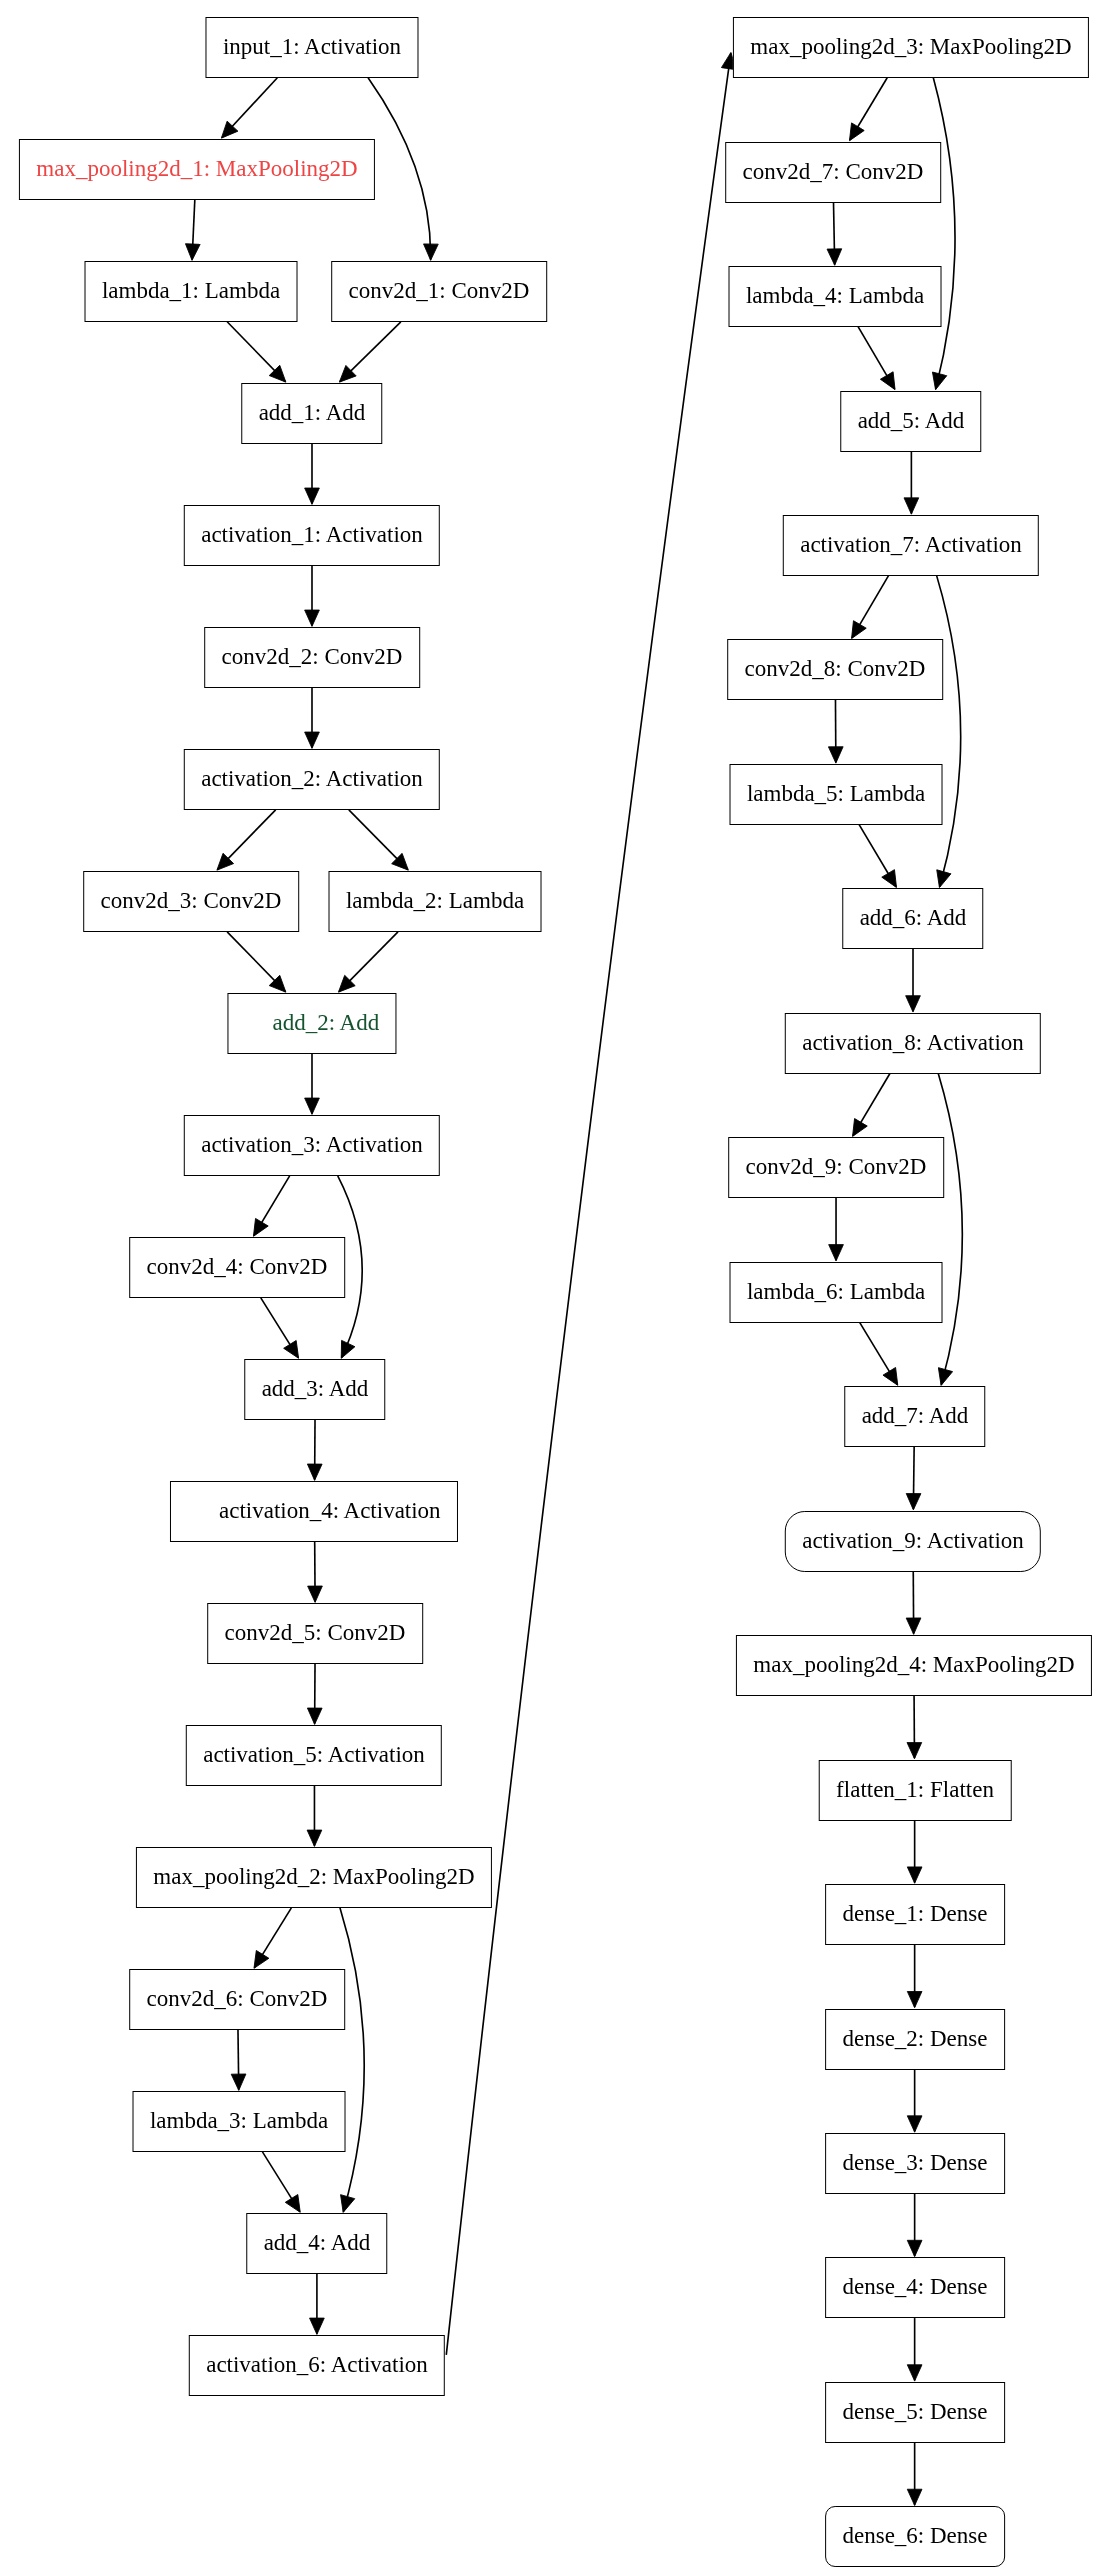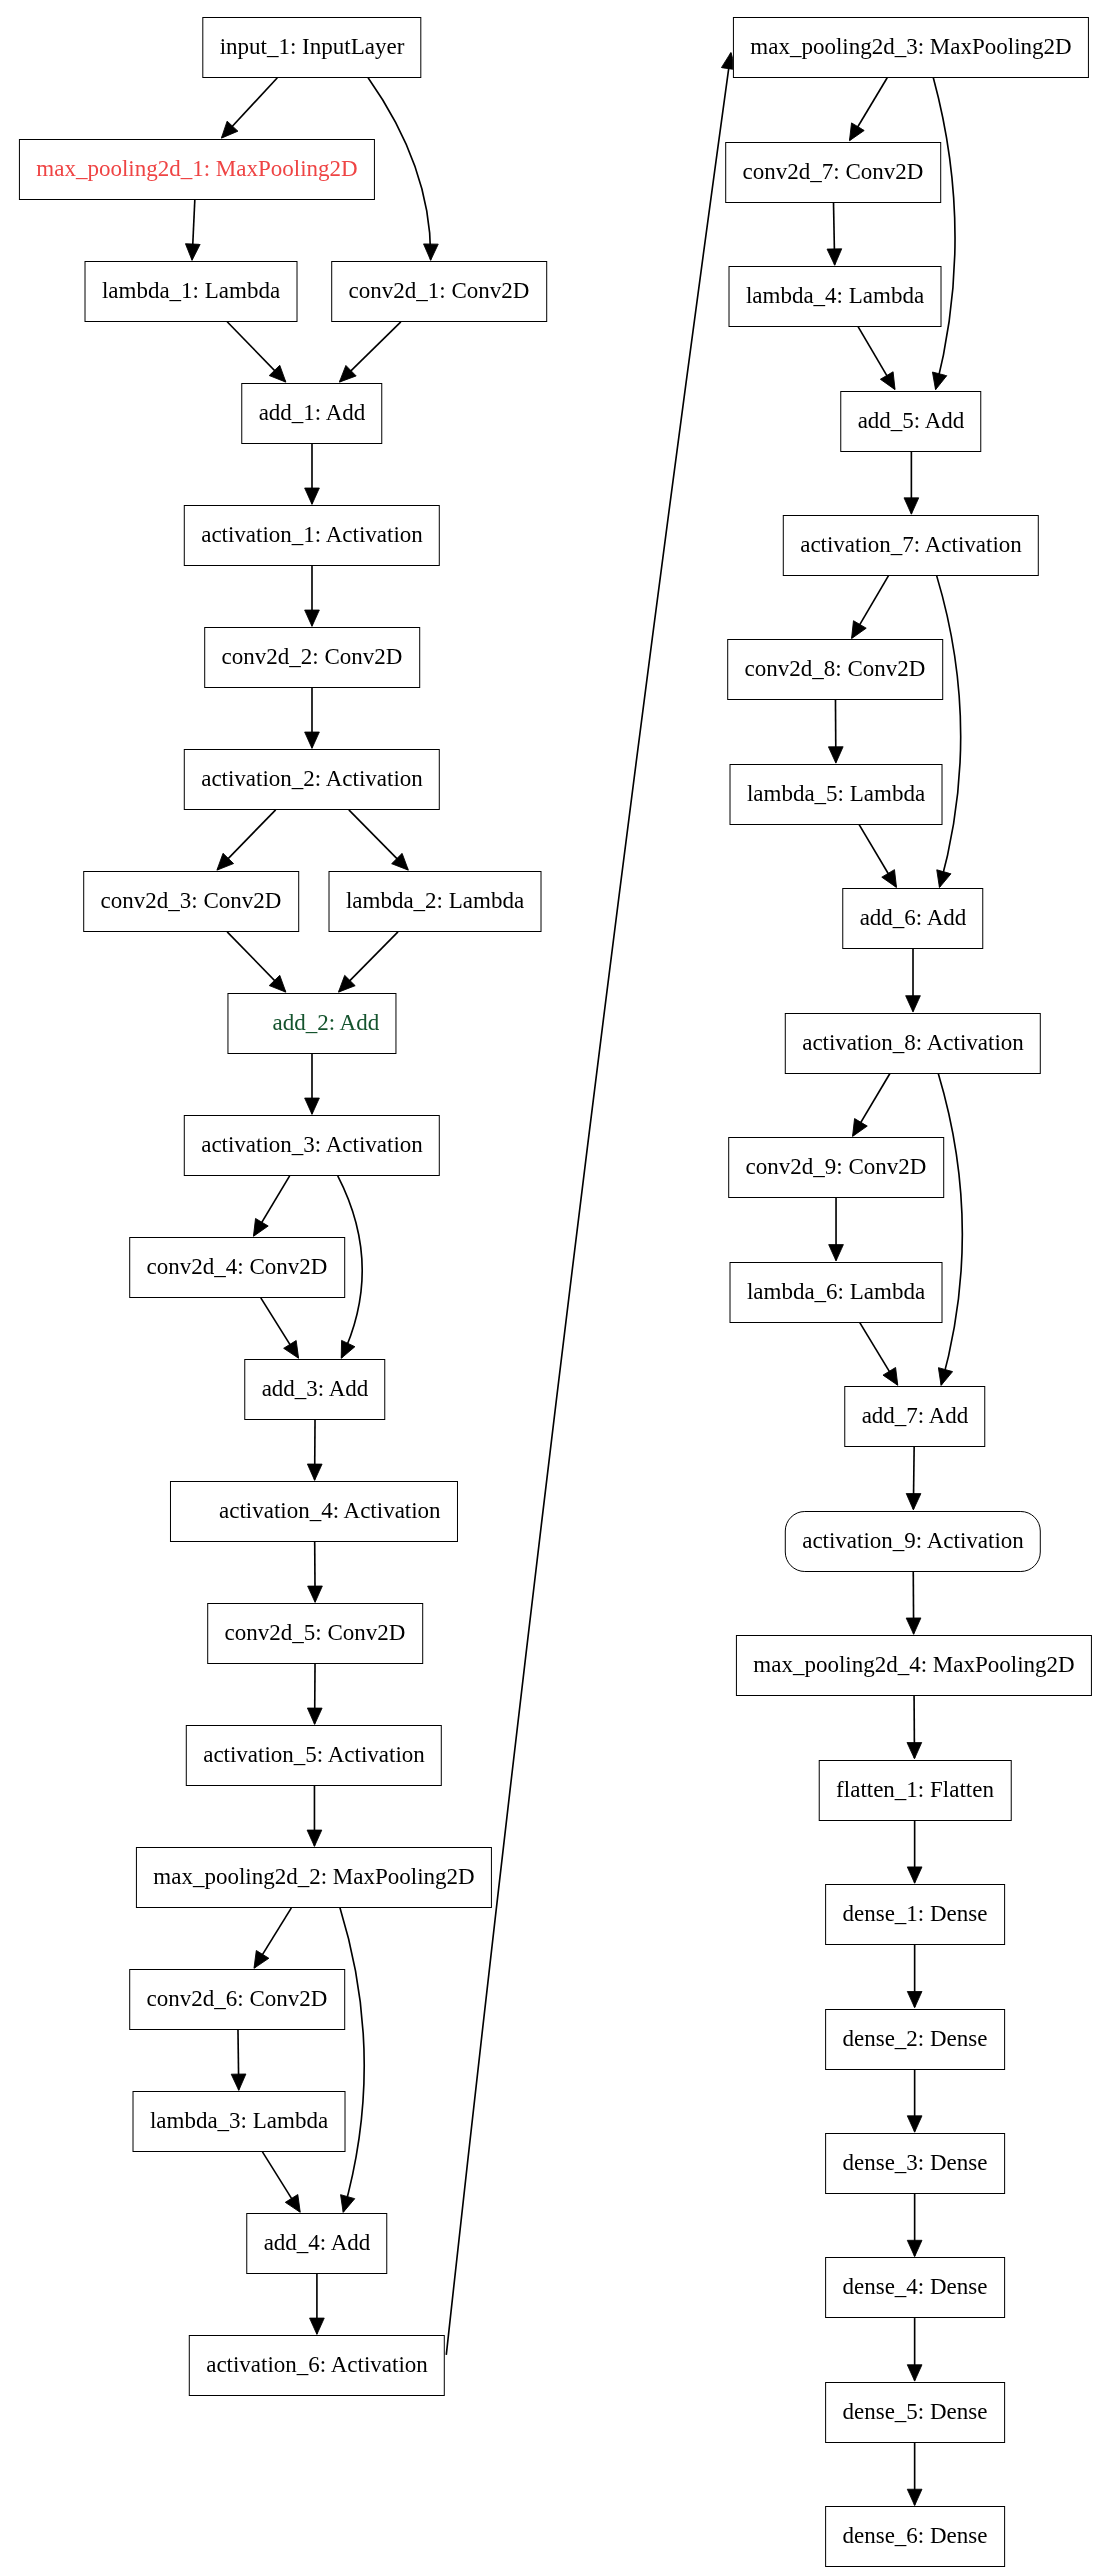--- a/index.html
+++ b/index.html
@@ -93,21 +93,21 @@
       <path d="M 1116.4 1767 Q 1115.92 1805 1115.44 1843" class="edge" stroke="#000000" marker-end="url(#arrow)"></path>
       <path d="M 1115.3 1919 Q 1115.54 1957 1115.78 1995" class="edge" stroke="#000000" marker-end="url(#arrow)"></path>
       <path d="M 1116.3 2071 Q 1116.54 2109 1116.78 2147" class="edge" stroke="#000000" marker-end="url(#arrow)"></path>
       <path d="M 1117 2223 Q 1117 2261 1117 2299" class="edge" stroke="#000000" marker-end="url(#arrow)"></path>
       <path d="M 1117 2375 Q 1117 2413 1117 2451" class="edge" stroke="#000000" marker-end="url(#arrow)"></path>
       <path d="M 1117 2527 Q 1117 2565 1117 2603" class="edge" stroke="#000000" marker-end="url(#arrow)"></path>
       <path d="M 1117 2679 Q 1117 2717 1117 2755" class="edge" stroke="#000000" marker-end="url(#arrow)"></path>
       <path d="M 1117 2831 Q 1117 2869 1117 2907" class="edge" stroke="#000000" marker-end="url(#arrow)"></path>
       <path d="M 1117 2983 Q 1117 3021 1117 3059" class="edge" stroke="#000000" marker-end="url(#arrow)"></path>
     </svg>
-<div class="node" style="left: 312px; top: 17px; background: rgb(255, 255, 255); border-color: rgb(0, 0, 0); color: rgb(0, 0, 0);">input_1: InputLayer</div>
+<div class="node" style="left: 312px; top: 17px; background: rgb(255, 255, 255); border-color: rgb(0, 0, 0); color: rgb(0, 0, 0);">input_1: Activation</div>
     <div class="node" style="left: 197px; top: 139px; background: rgb(255, 255, 255); border-color: rgb(0, 0, 0); color: #ef4444;">max_pooling2d_1: MaxPooling2D</div>
     <div class="node" style="left: 191px; top: 261px; background: rgb(255, 255, 255); border-color: rgb(0, 0, 0); color: rgb(0, 0, 0);">lambda_1: Lambda</div>
     <div class="node" style="left: 439px; top: 261px; background: rgb(255, 255, 255); border-color: rgb(0, 0, 0); color: rgb(0, 0, 0);">conv2d_1: Conv2D</div>
     <div class="node" style="left: 312px; top: 383px; background: rgb(255, 255, 255); border-color: rgb(0, 0, 0); color: rgb(0, 0, 0);">add_1: Add</div>
     <div class="node" style="left: 312px; top: 505px; background: rgb(255, 255, 255); border-color: rgb(0, 0, 0); color: rgb(0, 0, 0);">activation_1: Activation</div>
     <div class="node" style="left: 312px; top: 627px; background: rgb(255, 255, 255); border-color: rgb(0, 0, 0); color: rgb(0, 0, 0);">conv2d_2: Conv2D</div>
     <div class="node" style="left: 312px; top: 749px; background: rgb(255, 255, 255); border-color: rgb(0, 0, 0); color: rgb(0, 0, 0);">activation_2: Activation</div>
     <div class="node" style="left: 191px; top: 871px; background: rgb(255, 255, 255); border-color: rgb(0, 0, 0); color: rgb(0, 0, 0);">conv2d_3: Conv2D</div>
     <div class="node" style="left: 435px; top: 871px; background: rgb(255, 255, 255); border-color: rgb(0, 0, 0); color: rgb(0, 0, 0);">lambda_2: Lambda</div>
     <div class="node" style="left: 312px; top: 993px; background: rgb(255, 255, 255); border-color: rgb(0, 0, 0); color: #14532d; padding-left: 44px;">add_2: Add</div>
@@ -135,15 +135,15 @@
     <div class="node" style="left: 836px; top: 1262px; background: rgb(255, 255, 255); border-color: rgb(0, 0, 0); color: rgb(0, 0, 0);">lambda_6: Lambda</div>
     <div class="node" style="left: 915px; top: 1386px; background: rgb(255, 255, 255); border-color: rgb(0, 0, 0); color: rgb(0, 0, 0);">add_7: Add</div>
     <div class="node" style="left: 913px; top: 1511px; background: rgb(255, 255, 255); border-color: rgb(0, 0, 0); color: rgb(0, 0, 0); border-radius: 20px;">activation_9: Activation</div>
     <div class="node" style="left: 914px; top: 1635px; background: rgb(255, 255, 255); border-color: rgb(0, 0, 0); color: rgb(0, 0, 0);">max_pooling2d_4: MaxPooling2D</div>
     <div class="node" style="left: 915px; top: 1760px; background: rgb(255, 255, 255); border-color: rgb(0, 0, 0); color: rgb(0, 0, 0); text-align: right;">flatten_1: Flatten</div>
     <div class="node" style="left: 915px; top: 1884px; background: rgb(255, 255, 255); border-color: rgb(0, 0, 0); color: rgb(0, 0, 0);">dense_1: Dense</div>
     <div class="node" style="left: 915px; top: 2009px; background: rgb(255, 255, 255); border-color: rgb(0, 0, 0); color: rgb(0, 0, 0);">dense_2: Dense</div>
     <div class="node" style="left: 915px; top: 2133px; background: rgb(255, 255, 255); border-color: rgb(0, 0, 0); color: rgb(0, 0, 0);">dense_3: Dense</div>
     <div class="node" style="left: 915px; top: 2257px; background: rgb(255, 255, 255); border-color: rgb(0, 0, 0); color: rgb(0, 0, 0);">dense_4: Dense</div>
     <div class="node" style="left: 915px; top: 2382px; background: rgb(255, 255, 255); border-color: rgb(0, 0, 0); color: rgb(0, 0, 0);">dense_5: Dense</div>
-    <div class="node" style="left: 915px; top: 2506px; background: rgb(255, 255, 255); border-color: rgb(0, 0, 0); color: rgb(0, 0, 0);">dense_6: Dense</div>
+    <div class="node" style="left: 915px; top: 2506px; background: rgb(255, 255, 255); border-color: rgb(0, 0, 0); color: rgb(0, 0, 0); border-radius: 10px;">dense_6: Dense</div>
   </div>
 
 
 </body></html>

